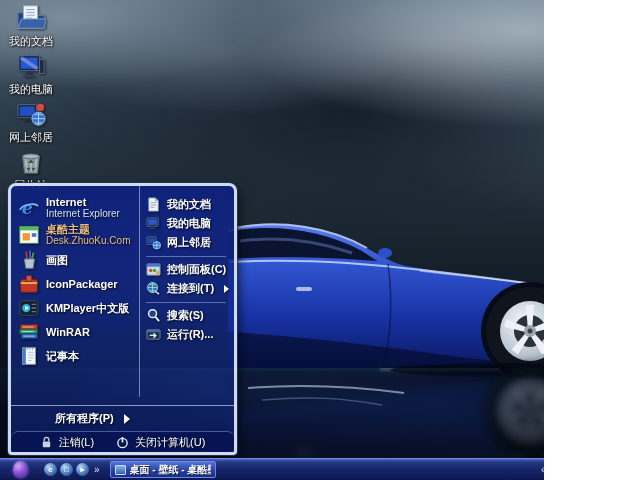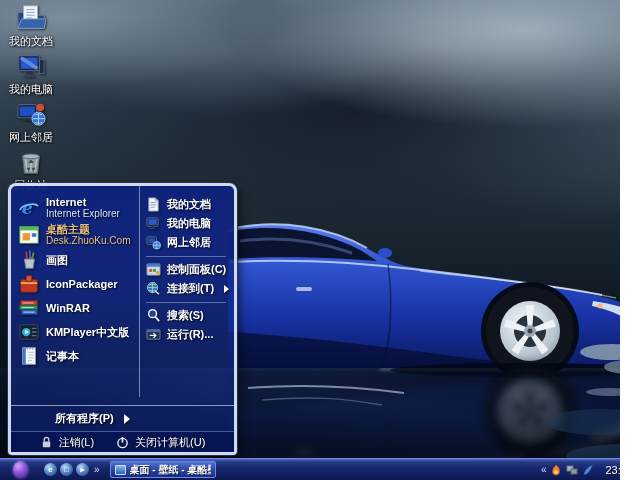--- a/index.html
+++ b/index.html
@@ -1,18 +1,18 @@
 <!DOCTYPE html>
 <html><head>
 <meta charset="utf-8">
 <style>
   * { margin:0; padding:0; box-sizing:border-box; }
   html,body { width:640px; height:480px; overflow:hidden; }
   body { font-family:"Liberation Sans", sans-serif; }
-  .screen { position:relative; width:620px; height:480px; overflow:hidden; background:#737373; }
+  .screen { position:relative; width:544px; height:480px; overflow:hidden; background:#737373; }
 
   
   .sky {
     position:absolute; left:0; top:0; width:640px; height:372px;
     background:
       radial-gradient(420px 140px at 82% 8%, rgba(178,192,203,.8), rgba(178,192,203,0) 70%),
       radial-gradient(300px 100px at 10% 5%, rgba(148,163,176,.65), rgba(148,163,176,0) 70%),
       radial-gradient(260px 90px at 35% 14%, rgba(100,115,130,.6), rgba(100,115,130,0) 70%),
       radial-gradient(520px 170px at 55% 30%, rgba(18,28,40,.9), rgba(18,28,40,0) 75%),
       radial-gradient(360px 130px at 96% 32%, rgba(88,106,120,.55), rgba(88,106,120,0) 75%),
@@ -56,21 +56,21 @@
   .accent .ltitle, .accent .lsub { color:#e9bd7e; }
   .rrow { display:flex; align-items:center; gap:6px; height:19px; cursor:pointer; padding-left:2px; position:relative; }
   .rrow svg { width:15px; height:15px; flex:0 0 15px; filter:drop-shadow(1px 1px 1px rgba(0,0,0,.5)); }
   .rlabel { font-size:11px; font-weight:bold; color:#fff; text-shadow:1px 1px 2px rgba(0,0,0,.85); white-space:nowrap; }
   .rsep { height:1px; margin:4px 6px 3px 2px; background:rgba(210,226,248,.4); }
   .sub-arrow { position:absolute; right:3px; width:0; height:0; border-left:5px solid #fff; border-top:4px solid transparent; border-bottom:4px solid transparent; filter:drop-shadow(1px 1px 1px rgba(0,0,0,.6)); }
   .all-programs { height:26px; border-top:1px solid rgba(205,222,248,.65); display:flex; align-items:center; padding-left:44px; gap:10px; cursor:pointer;margin-top:8px; }
   .ap-label { font-size:11px; font-weight:bold; color:#fff; text-shadow:1px 1px 2px rgba(0,0,0,.85); }
   .ap-arrow { width:0; height:0; border-left:6px solid #fff; border-top:5px solid transparent; border-bottom:5px solid transparent; filter:drop-shadow(1px 1px 1px rgba(0,0,0,.6)); }
   .menu-footer { height:21px; background:rgba(8,20,82,.92); border-top:1px solid rgba(150,180,230,.45);
-    display:flex; align-items:center; justify-content:center; gap:22px; }
+    display:flex; align-items:center; justify-content:center; gap:22px;border-radius:7px; }
   .fbtn { display:flex; align-items:center; gap:6px; cursor:pointer; }
   .fbtn svg { width:13px; height:13px; }
   .flabel { font-size:11px; color:#fff; text-shadow:1px 1px 2px rgba(0,0,0,.85); }
 
   
   .taskbar {
     position:absolute; left:0; bottom:0; width:640px; height:22px; z-index:6;
     background:linear-gradient(180deg, #4e6ace 0%, #27397f 14%, #16256b 48%, #0c1850 100%);
     border-top:1px solid #6e8ae2; display:flex; align-items:center;
   }
@@ -255,35 +255,35 @@
         <div class="lrow">
           <svg viewBox="0 0 24 24">
             <rect x="3" y="7" width="18" height="14" rx="2" fill="#c03828" stroke="#802018"></rect>
             <path d="M3 11 h18" stroke="#e8b050" stroke-width="2"></path>
             <rect x="9" y="3" width="6" height="6" fill="#d05840" stroke="#802018"></rect>
           </svg>
           <span class="ltitle">IconPackager</span>
         </div>
         <div class="lrow">
           <svg viewBox="0 0 24 24">
+            <rect x="2" y="4" width="20" height="16" rx="3" fill="#15202e" stroke="#3a506e"></rect>
+            <circle cx="9" cy="12" r="4.5" fill="#2ab0e0"></circle>
+            <path d="M8 9.5 l4 2.5 l-4 2.5 z" fill="#fff"></path>
+            <path d="M15 8 h5 M15 12 h5 M15 16 h5" stroke="#5a748e" stroke-width="1.4"></path>
+          </svg>
+          <span class="ltitle">KMPlayer中文版</span>
+        </div>
+        <div class="lrow">
+          <svg viewBox="0 0 24 24">
             <rect x="3" y="4" width="18" height="5" fill="#c84030" stroke="#7a241a"></rect>
             <rect x="2" y="9" width="19" height="5" fill="#2aa060" stroke="#175e36"></rect>
             <rect x="4" y="14" width="17" height="5" fill="#3068c8" stroke="#1c3e7a"></rect>
             <path d="M5 6.5 h12 M4 11.5 h13 M6 16.5 h12" stroke="rgba(255,255,255,.7)" stroke-width="1"></path>
           </svg>
           <span class="ltitle">WinRAR</span>
-        </div>
-        <div class="lrow">
-          <svg viewBox="0 0 24 24">
-            <rect x="2" y="4" width="20" height="16" rx="3" fill="#15202e" stroke="#3a506e"></rect>
-            <circle cx="9" cy="12" r="4.5" fill="#2ab0e0"></circle>
-            <path d="M8 9.5 l4 2.5 l-4 2.5 z" fill="#fff"></path>
-            <path d="M15 8 h5 M15 12 h5 M15 16 h5" stroke="#5a748e" stroke-width="1.4"></path>
-          </svg>
-          <span class="ltitle">KMPlayer中文版</span>
         </div>
         <div class="lrow">
           <svg viewBox="0 0 24 24">
             <rect x="5" y="3" width="14" height="18" fill="#f4f8fc" stroke="#90a4b8"></rect>
             <rect x="5" y="3" width="3.5" height="18" fill="#4878c0"></rect>
             <path d="M11 8 h6 M11 11 h6 M11 14 h6 M11 17 h4" stroke="#a8bcd0" stroke-width="1" fill="none"></path>
             <path d="M7 2 v3 M10 2 v3 M13 2 v3 M16 2 v3" stroke="#6888a8" stroke-width="1"></path>
           </svg>
           <span class="ltitle">记事本</span>
         </div>

